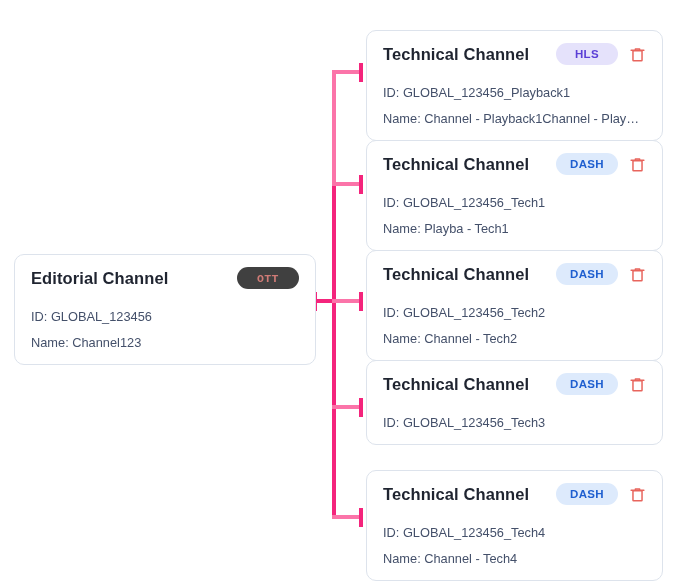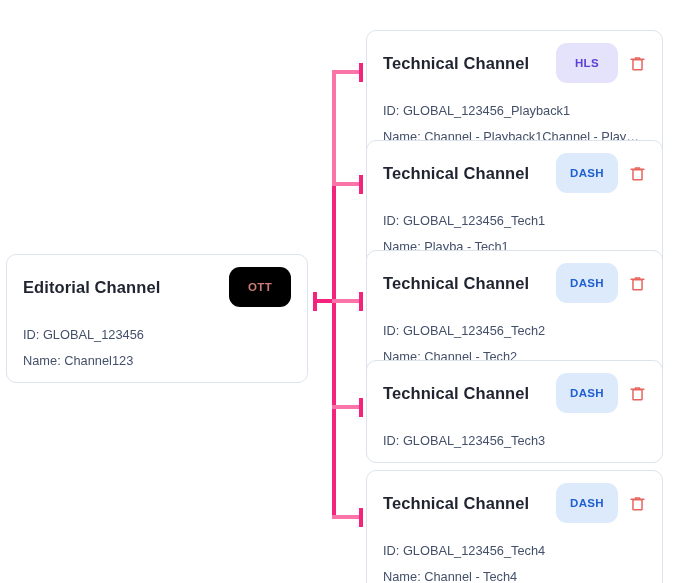--- a/index.html
+++ b/index.html
@@ -62,30 +62,30 @@
     display: flex;
     align-items: center;
     gap: 10px;
     flex: 0 0 auto;
   }
 
   .badge {
     display: inline-flex;
     align-items: center;
     justify-content: center;
-    height: 40px;
+    height: 22px;
     min-width: 40px;
     padding: 0 11px;
     border-radius: 11px;
     font-size: 11.5px;
     font-weight: 700;
     letter-spacing: 0.35px;
     white-space: nowrap;
   }
-  .badge-ott  { background: #000000; color: #cf7b76; }
+  .badge-ott  { background: #404040; color: #cf7b76; font-family: Liberation Mono, monospace; }
   .badge-hls  { background: #e5e2fb; color: #5b3fd6; }
   .badge-dash { background: #ddeafc; color: #1f5fd0; }
 
   .delete-button {
     width: 18px;
     height: 18px;
     display: inline-flex;
     align-items: center;
     justify-content: center;
     background: none;
@@ -100,21 +100,21 @@
     color: #44506a;
     margin-top: 11px;
     white-space: nowrap;
     overflow: hidden;
     text-overflow: ellipsis;
   }
   .card-line.first { margin-top: 20px; }
 
   
   .card-editorial {
-    left: 6px;  top: 254px;  width: 302px;
+    left: 14px;  top: 254px;  width: 302px;
   }
   .card-tech-0 { left: 366px; top: 30px;  width: 297px; }
   .card-tech-1 { left: 366px; top: 140px; width: 297px; }
   .card-tech-2 { left: 366px; top: 250px; width: 297px; }
   .card-tech-3 { left: 366px; top: 360px; width: 297px; }
   .card-tech-4 { left: 366px; top: 470px; width: 297px; }
 
   .card-tech-0 .card-line.truncate { max-width: 258px; }
 </style>
 </head>

